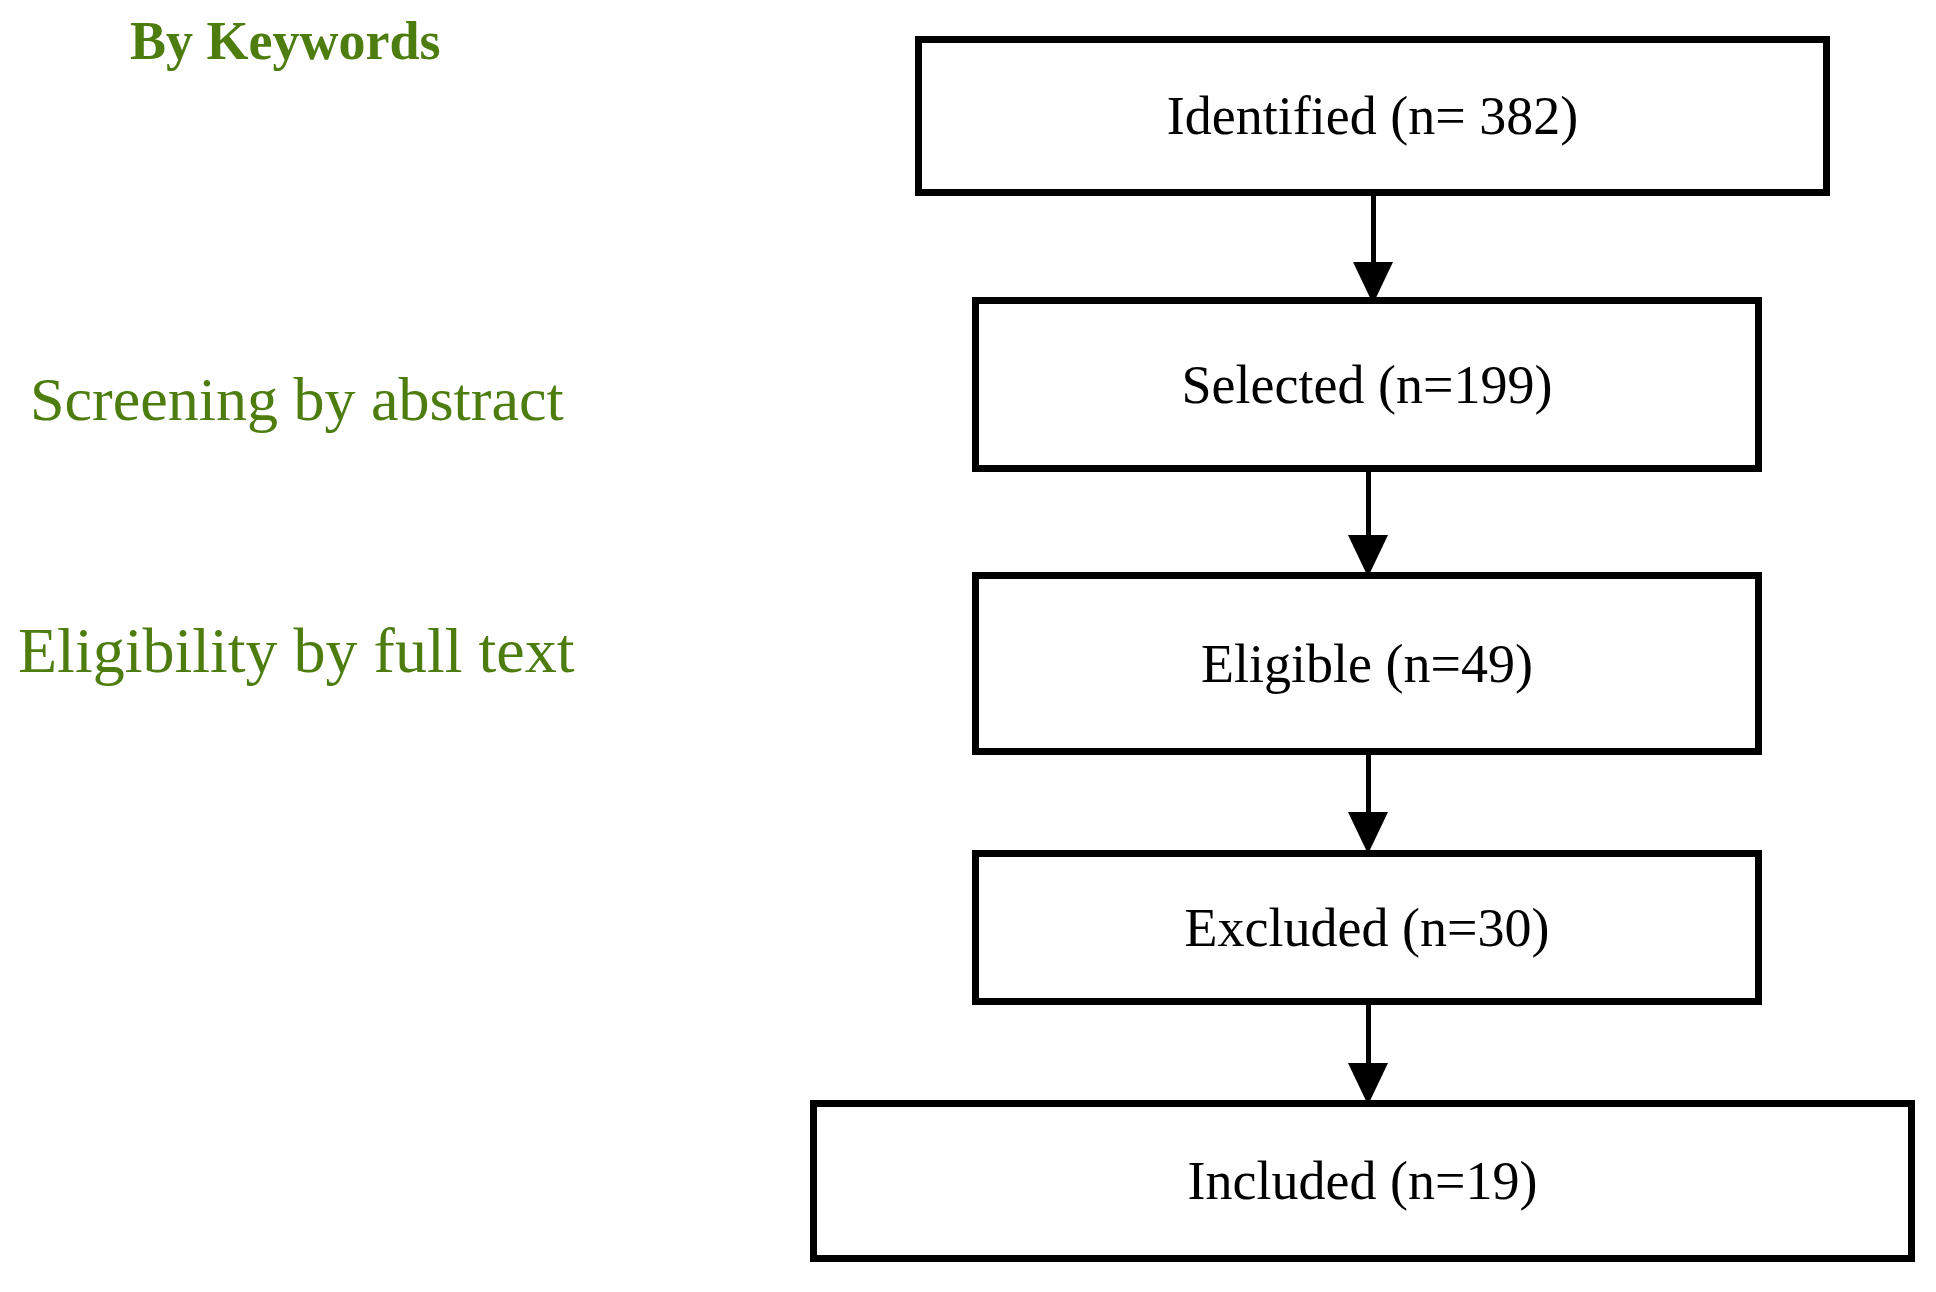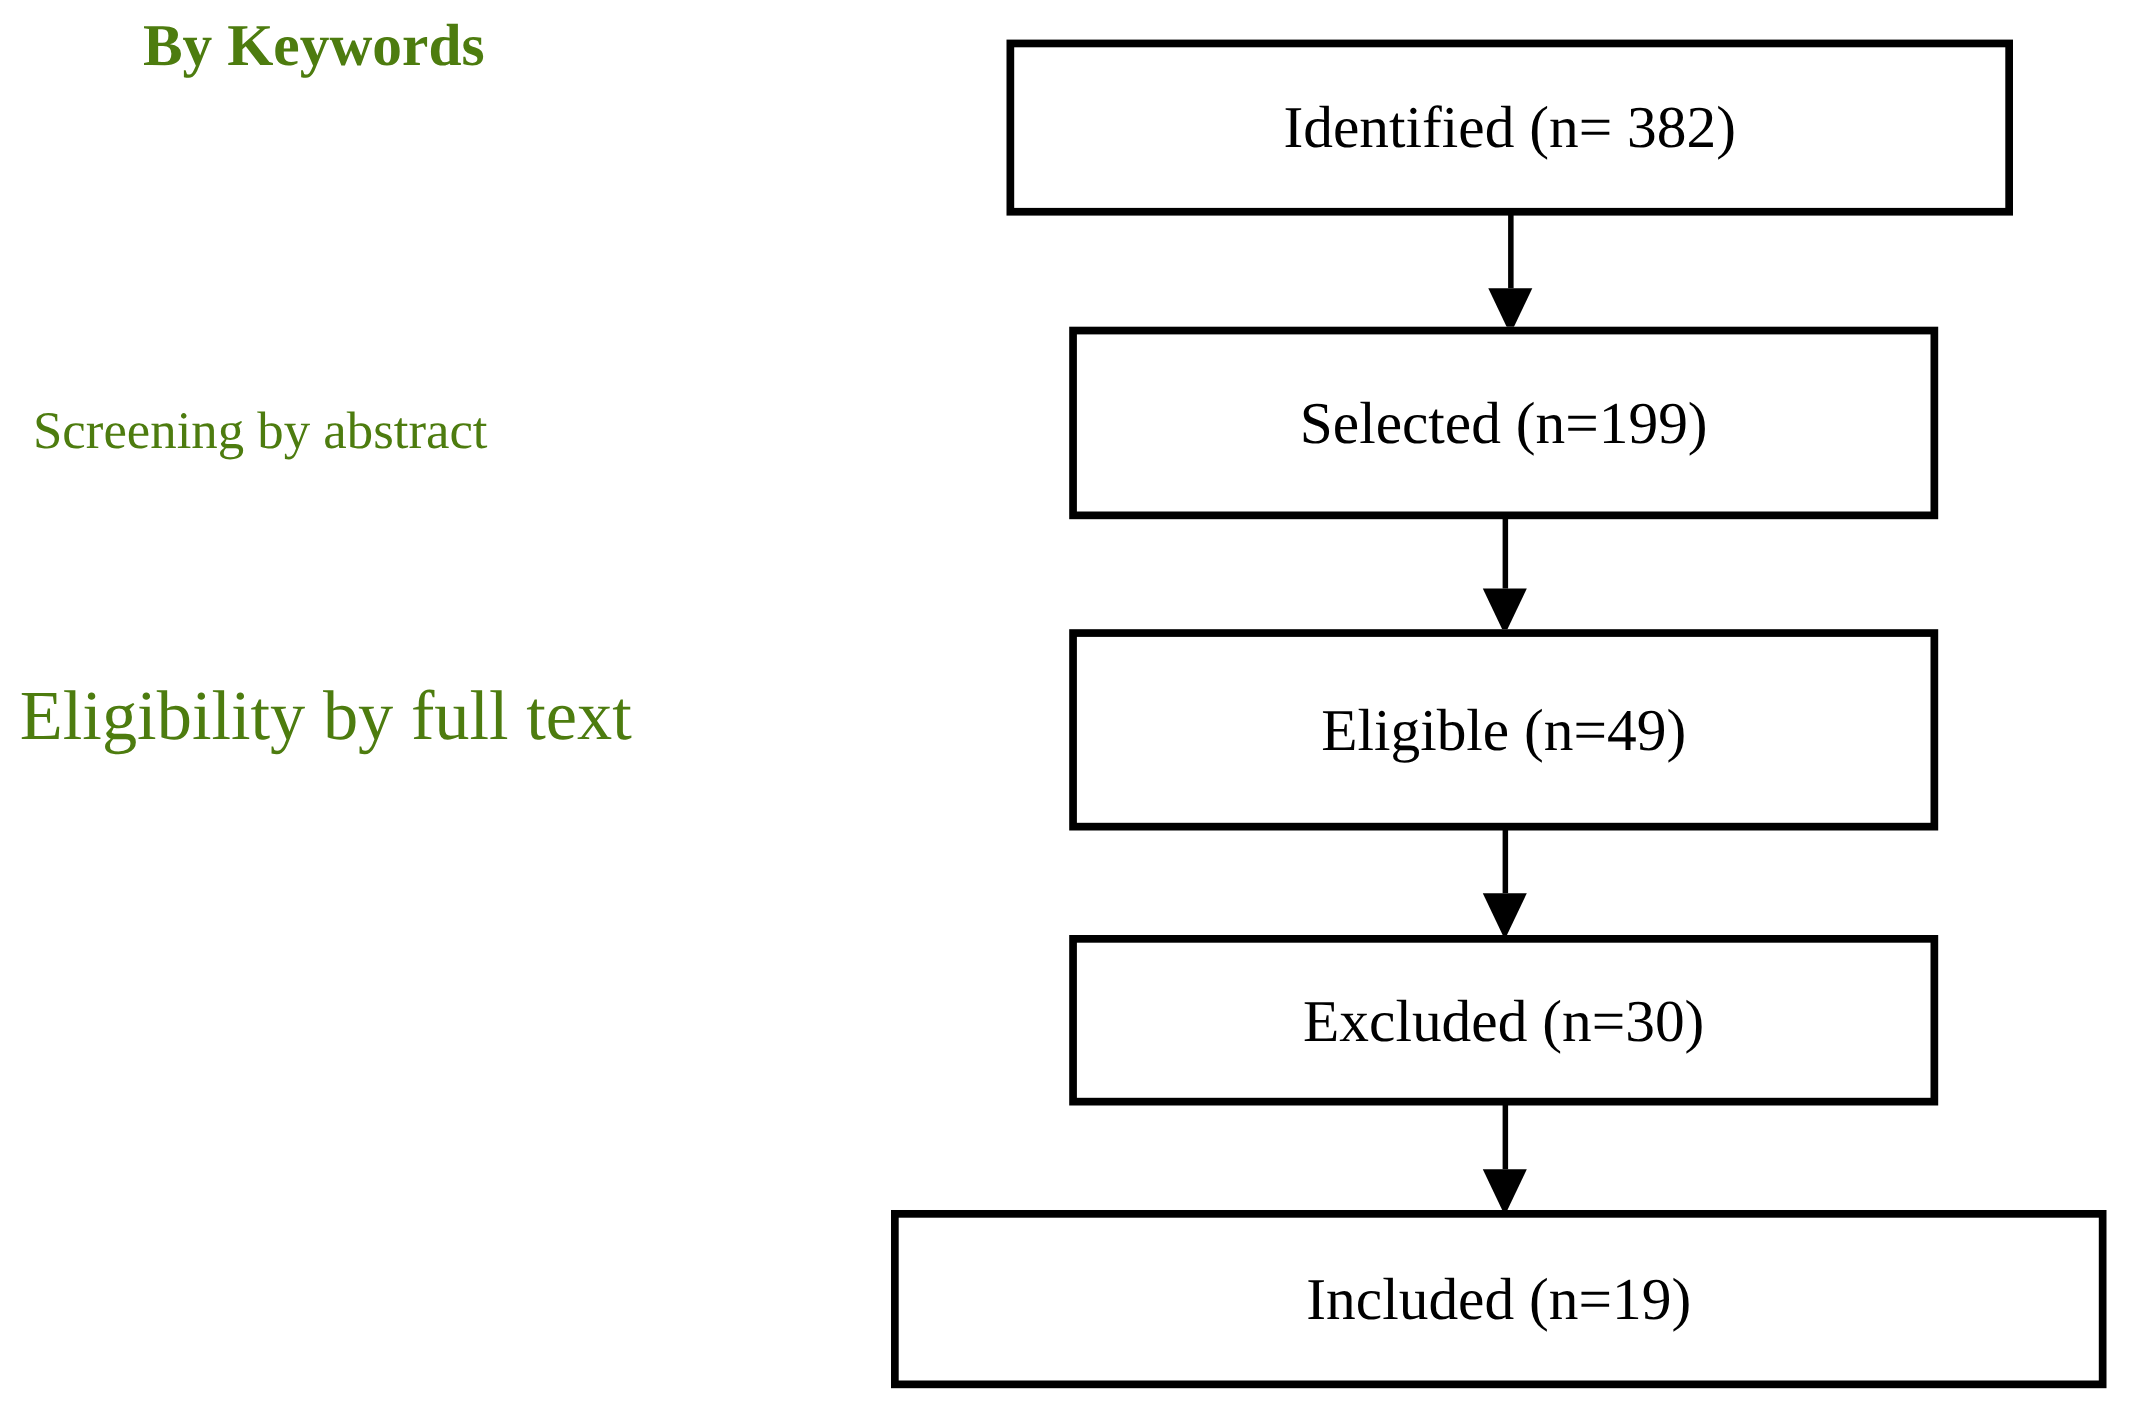--- a/index.html
+++ b/index.html
@@ -23,21 +23,21 @@
     white-space: nowrap;
     color: #4d7c0f;
     line-height: 1;
   }
   .stage-label.heading {
     font-weight: bold;
   }
 
   #label-by-keywords      { left: 130px; top: 14px;   font-size: 54px; }
   #label-screening-title  { left: 80px;  top: 132px;  font-size: 54px; }
-  #label-screening-abs    { left: 30px;  top: 368px;  font-size: 48px; text-align: right; }
+  #label-screening-abs    { left: 30px;  top: 368px;  font-size: 62px; text-align: right; }
   #label-eligibility-full { left: 18px;  top: 619px;  font-size: 64px; }
   #label-included         { left: 190px; top: 840px;  font-size: 54px; }
 
   
   .flow-box {
     position: absolute;
     box-sizing: border-box;
     background: #ffffff;
     border: 7px solid #000000;
     display: flex;

